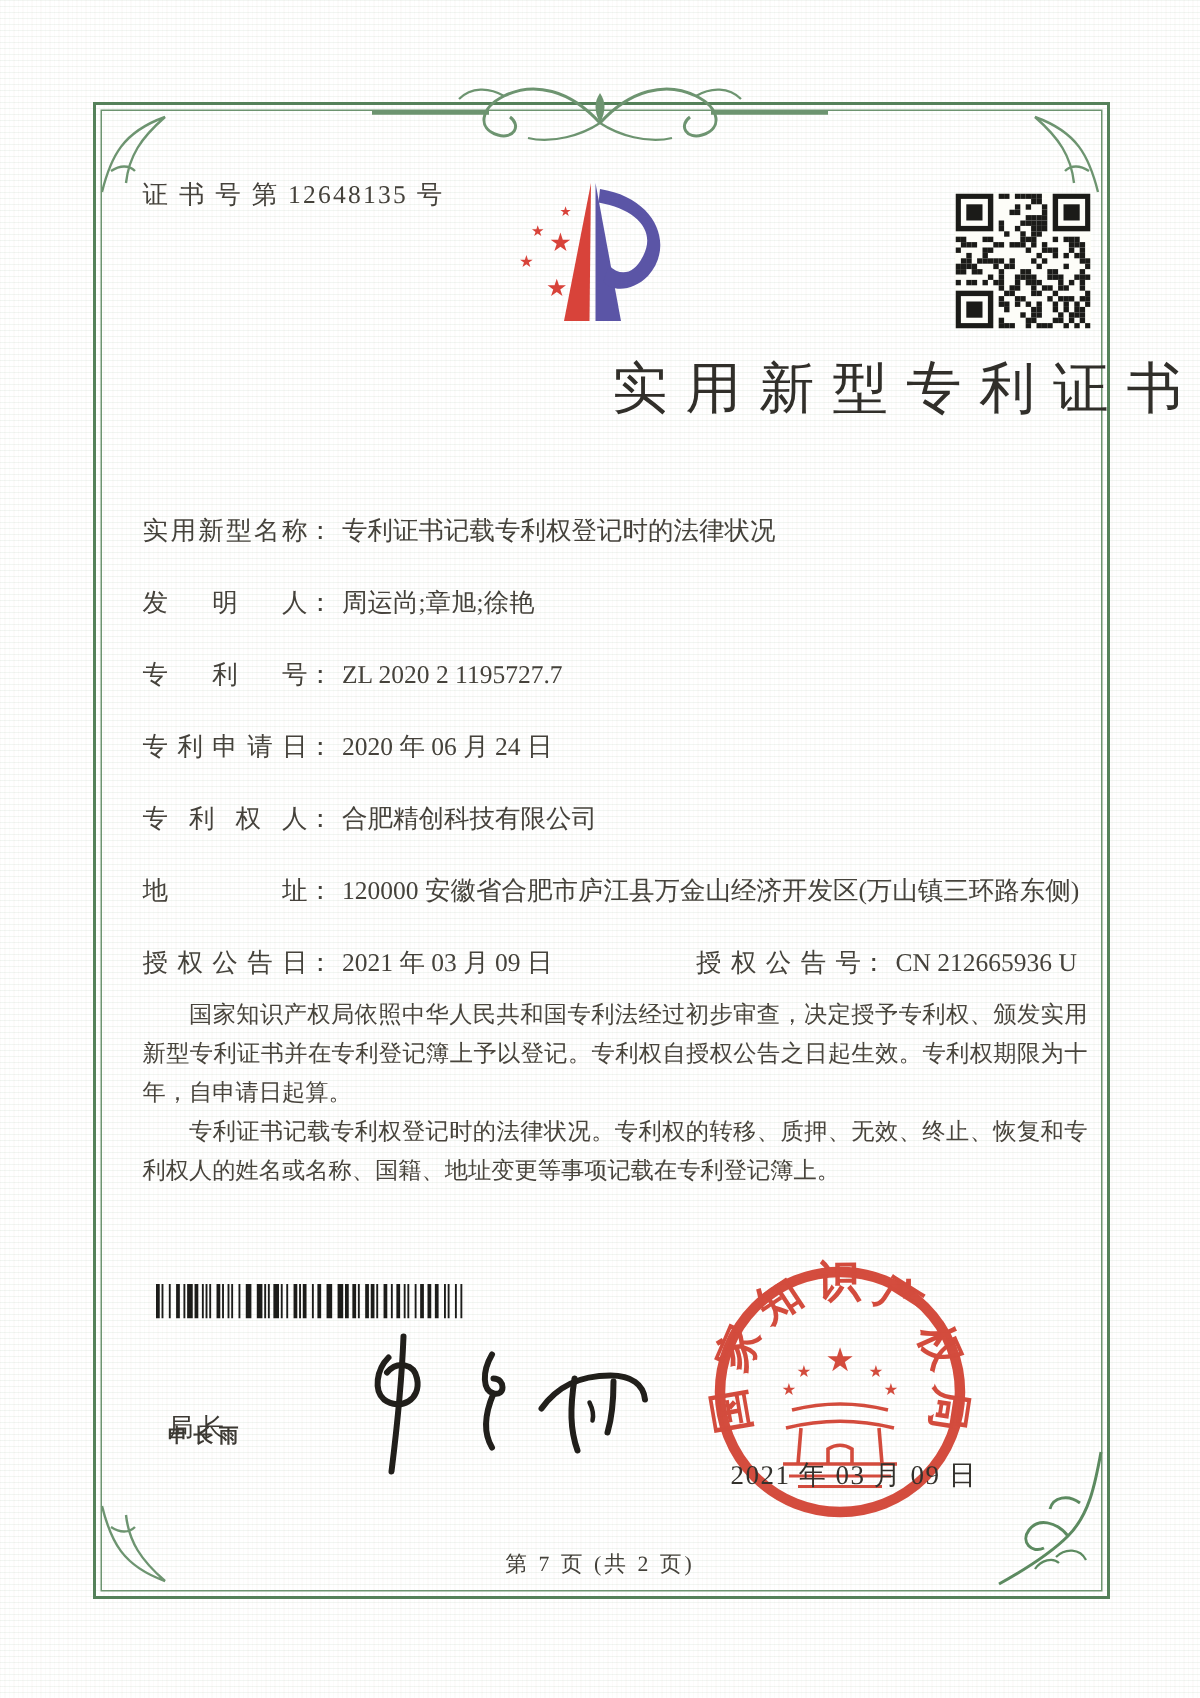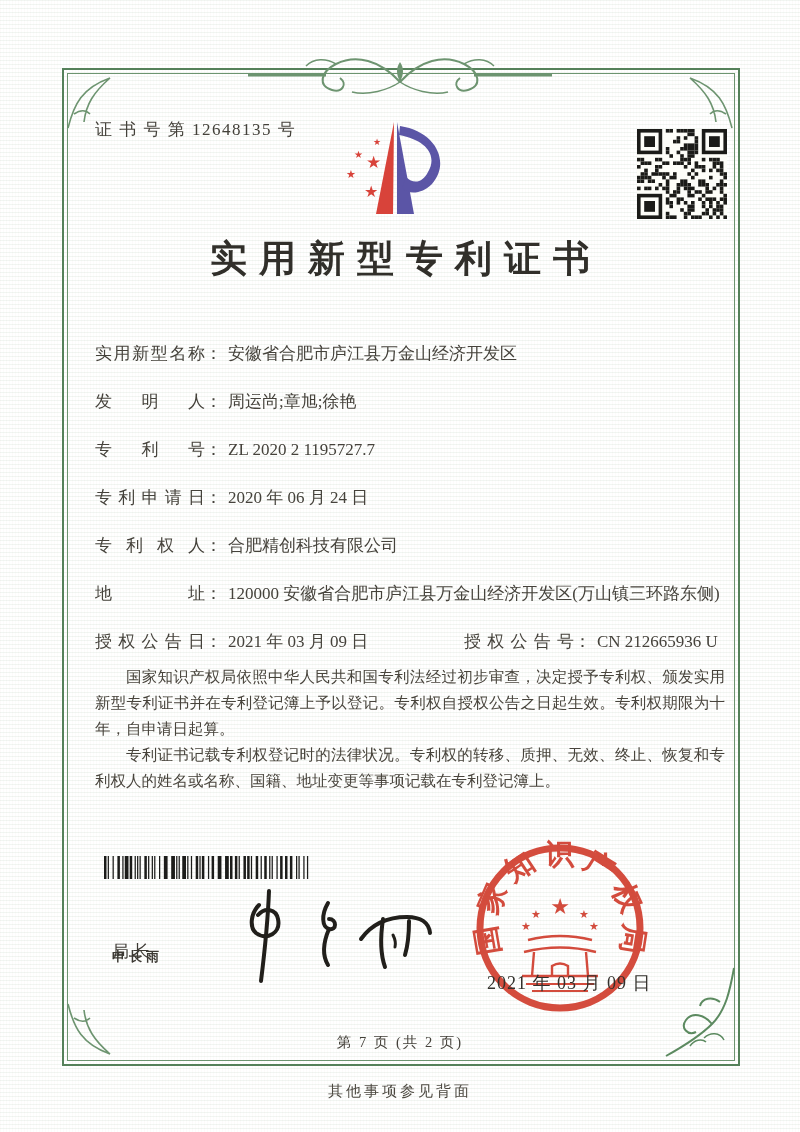--- a/index.html
+++ b/index.html
@@ -14,22 +14,22 @@
       repeating-linear-gradient(180deg, rgba(122,166,128,.10) 0 1px, transparent 1px 4px),
       repeating-linear-gradient(90deg, rgba(204,172,160,.05) 0 1px, transparent 1px 3px);
   }
   .frame{position:absolute;left:62px;top:68px;width:674px;height:994px;border:2px solid #55815a;}
   .frame-inner{position:absolute;inset:3px;border:1px solid #6d9470;}
   .orn{position:absolute;pointer-events:none;}
   .cert-no{position:absolute;left:95px;top:118px;font-size:17px;letter-spacing:1.5px;color:#44413a;}
   .logo{position:absolute;left:346px;top:114px;width:100px;height:108px;}
   .logo .star{position:absolute;color:#d8433a;line-height:1;font-family:"DejaVu Sans",sans-serif;}
   .qr{position:absolute;left:637px;top:129px;width:90px;height:90px;background:#fdfdf8;}
-  .title{position:absolute;left:0;right:0;top:234px;text-align:center;
-    font-size:37px;font-weight:700;letter-spacing:12px;text-indent:12px;color:#312f2a;}
+  .title{position:absolute;left:0;right:0;top:234px;text-align:right;
+    font-size:37px;font-weight:400;letter-spacing:12px;text-indent:12px;color:#312f2a;}
   .fields{position:absolute;left:95px;top:340px;width:630px;font-size:17px;}
   .field-row{display:flex;align-items:flex-start;line-height:27px;margin-bottom:21px;}
   .jlabel{display:flex;justify-content:space-between;width:110px;flex:0 0 110px;color:#45423b;}
   .colon{flex:0 0 auto;padding-right:6px;color:#45423b;}
   .fvalue{flex:1 1 auto;color:#45423b;}
   .fvalue.narrow{flex:0 0 236px;}
   .paras{position:absolute;left:95px;top:664px;width:630px;font-size:15.5px;line-height:26px;
     text-align:justify;color:#48443c;}
   .paras p{margin:0;text-indent:2em;}
   .barcode{position:absolute;left:104px;top:856px;width:208px;height:23px;}
@@ -306,21 +306,21 @@
     <div class="field-row">
       <span class="jlabel">
           <span>实</span>
           <span>用</span>
           <span>新</span>
           <span>型</span>
           <span>名</span>
           <span>称</span>
         </span>
       <span class="colon">：</span>
-      <span class="fvalue">安徽省合肥市庐江县万金山经济开发区</span>
+      <span class="fvalue">专利证书记载专利权登记时的法律状况</span>
     </div>
     <div class="field-row">
       <span class="jlabel">
           <span>发</span>
           <span>明</span>
           <span>人</span>
         </span>
       <span class="colon">：</span>
       <span class="fvalue">周运尚;章旭;徐艳</span>
     </div>
@@ -475,15 +475,14 @@
       <path d="M103 20 C 96 32 97 44 104 46 C 112 48 112 36 104 36"></path>
       <path d="M104 46 C 98 60 97 72 103 82"></path>
       <path d="M136 56 C 146 42 160 34 182 34 C 196 34 204 40 205 50"></path>
       <path d="M158 36 C 155 56 155 70 160 84"></path>
       <path d="M184 38 C 184 52 183 62 180 72"></path>
       <path d="M168 52 C 170 56 171 60 170 64" stroke-width="3"></path>
     </g>
   </svg>
 
   <div class="footer-page">第 7 页 (共 2 页)</div>
-  <div class="back-note">其他事项参见背面</div>
 
 </div>
 
 </body></html>

